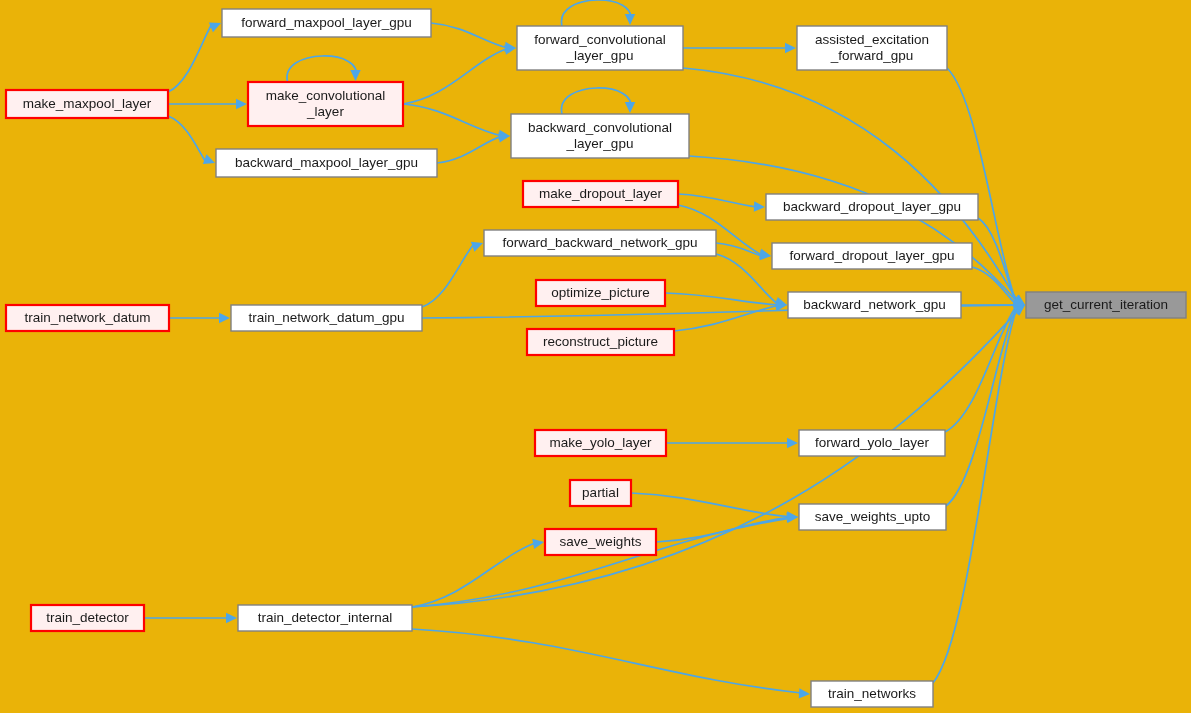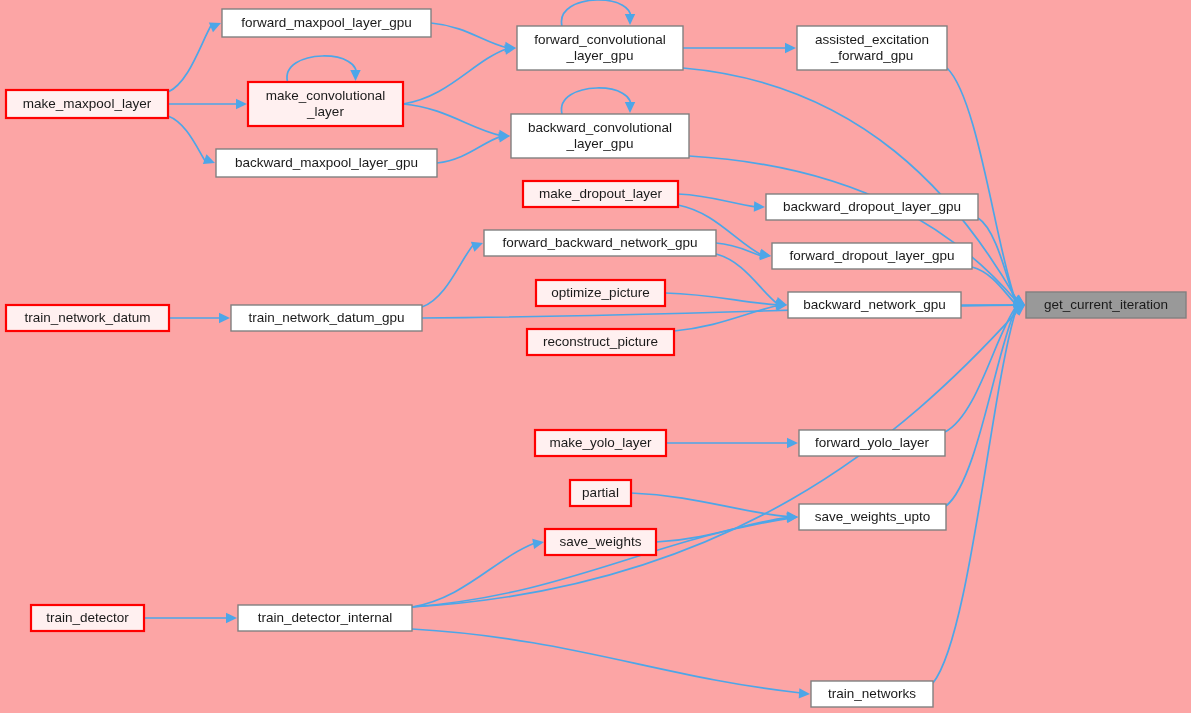--- a/index.html
+++ b/index.html
@@ -4,21 +4,21 @@
 <style>
   html, body {
     margin: 0;
     padding: 0;
     background: #000000;
   }
   #canvas-wrap {
     position: relative;
     width: 1191px;
     height: 713px;
-    background: #fca5a5;
+    background: #eab308;
     overflow: hidden;
     font-family: "Liberation Sans", sans-serif;
   }
   svg#graph {
     position: absolute;
     left: 0;
     top: 0;
     width: 1191px;
     height: 713px;
     display: block;

